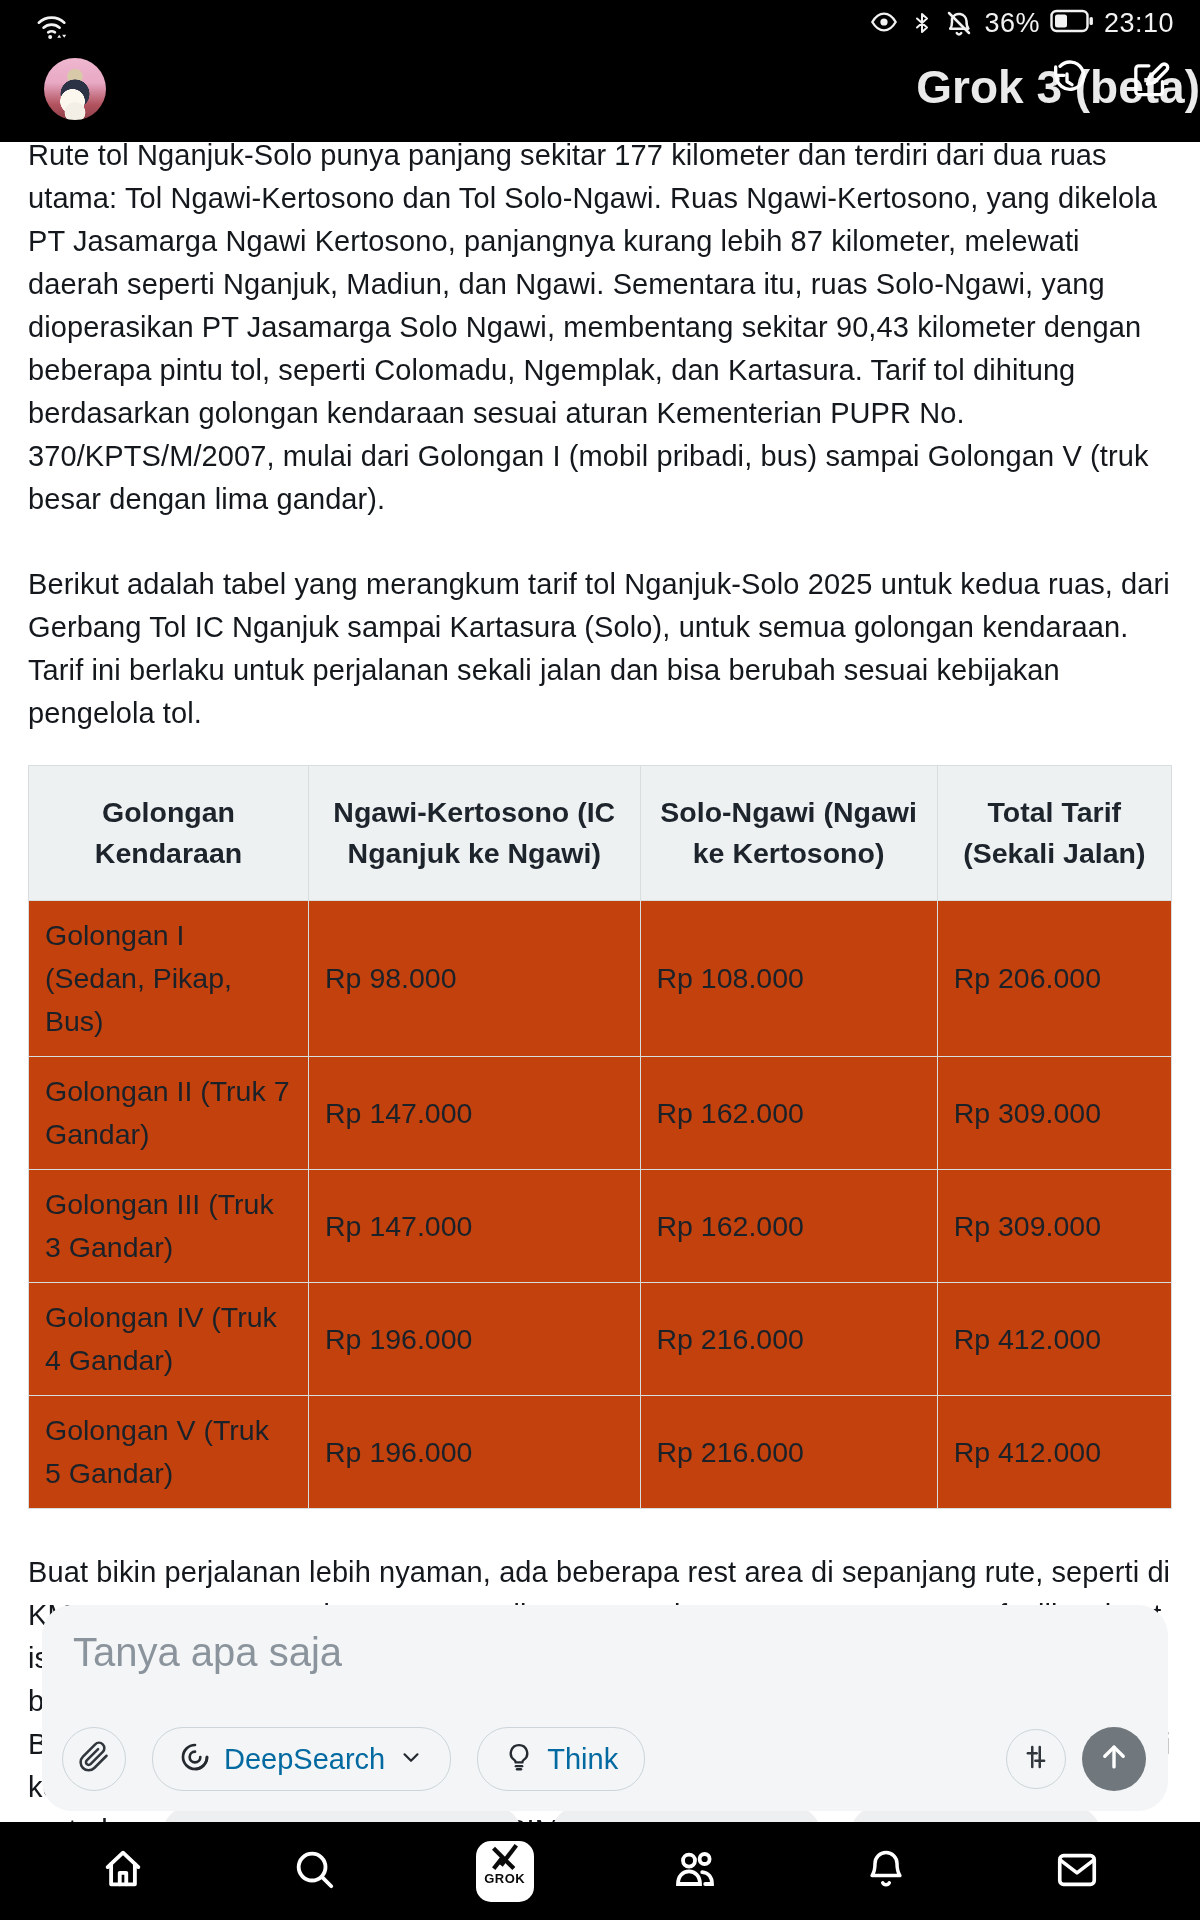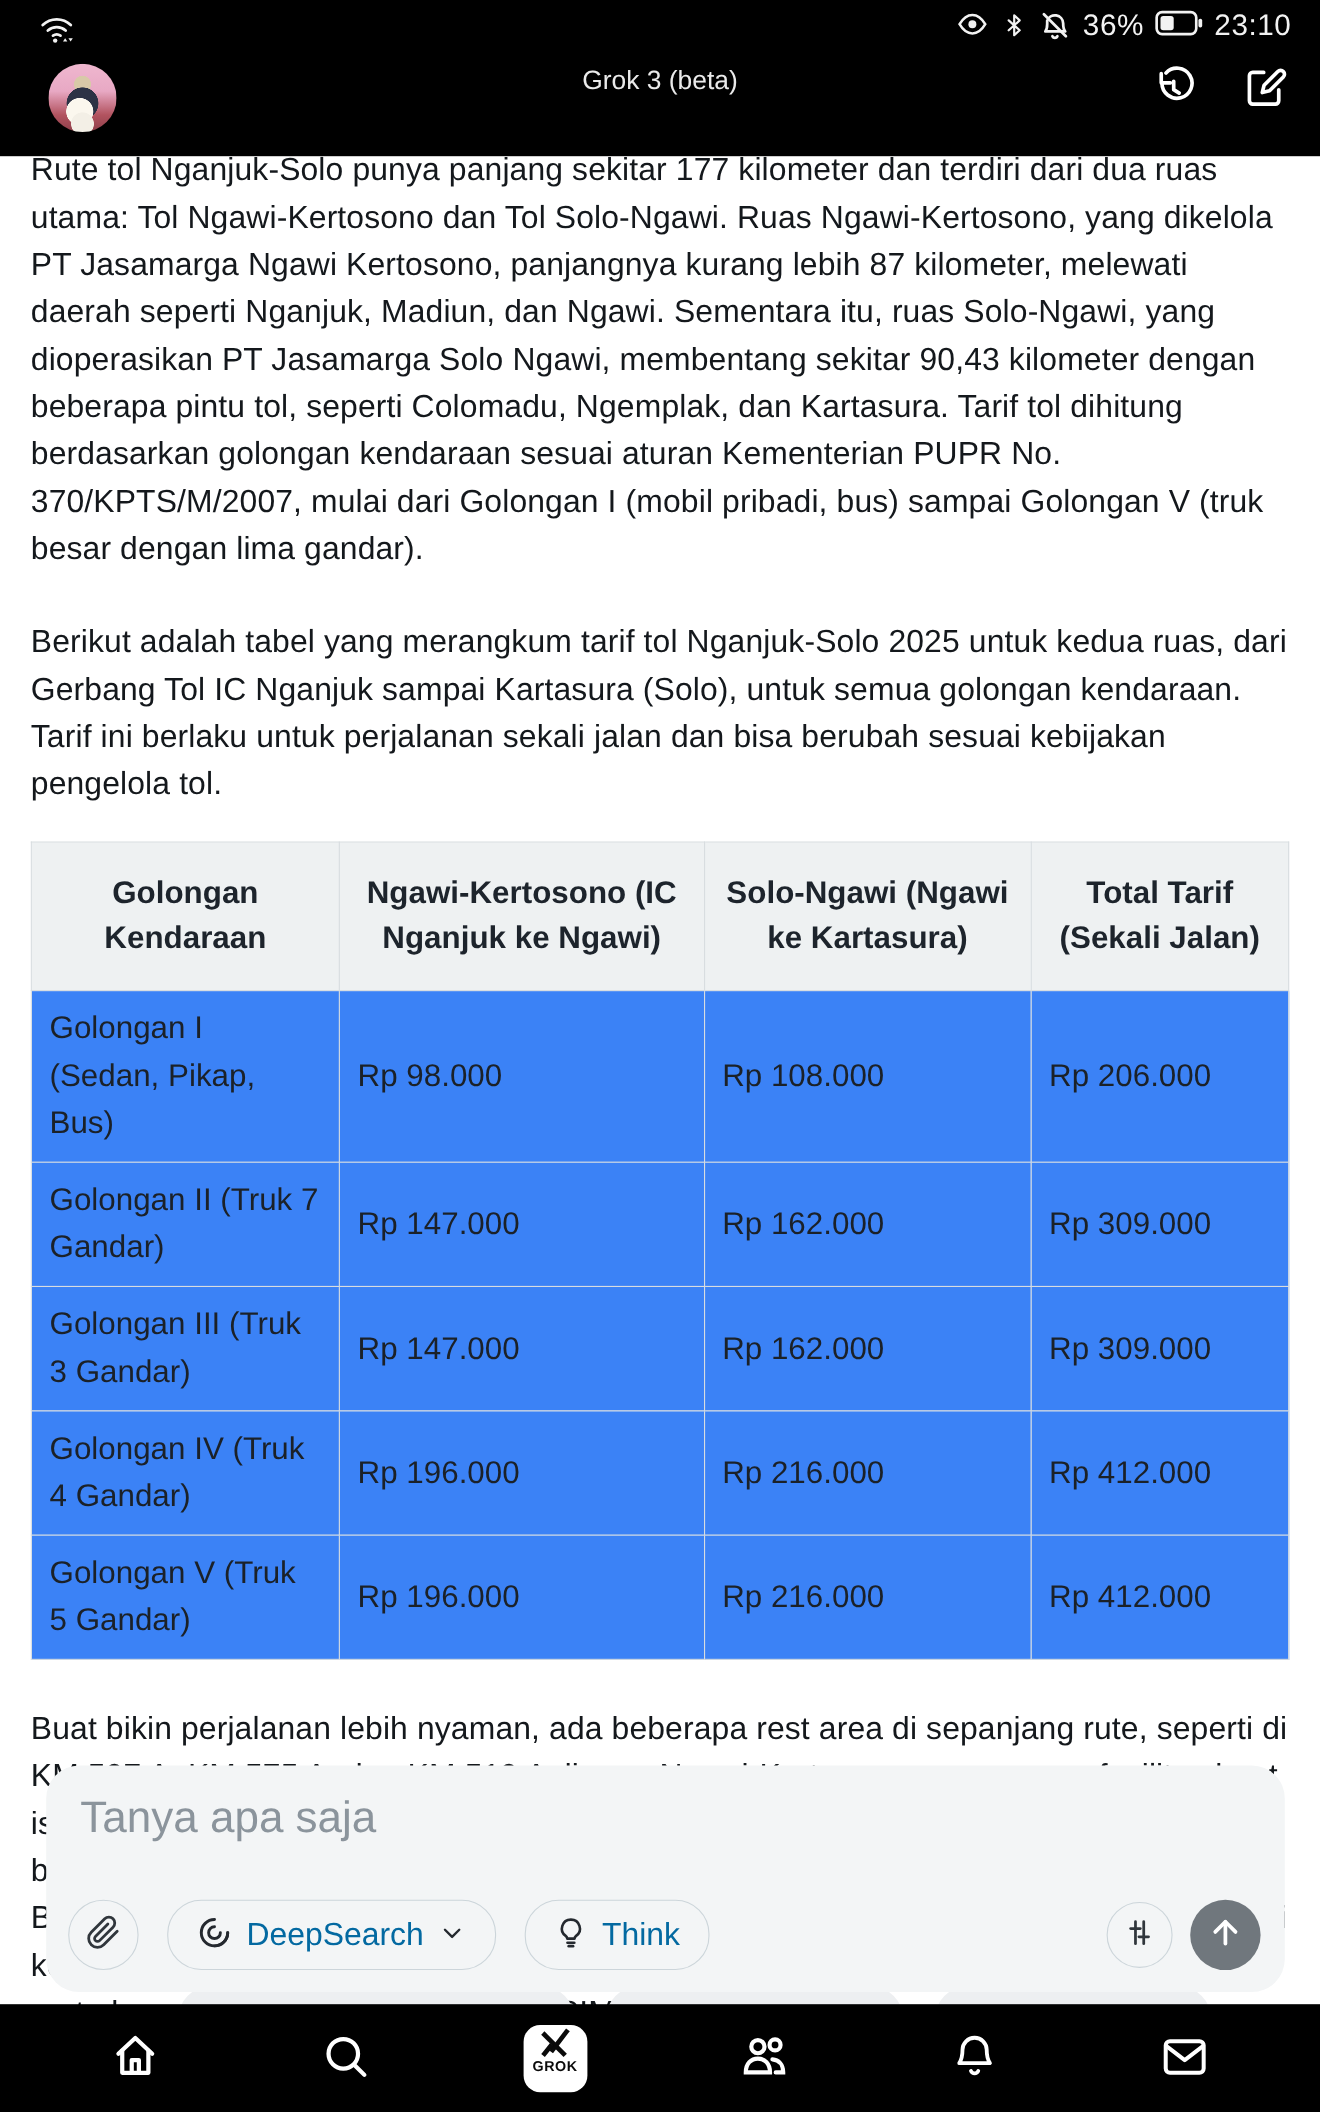--- a/index.html
+++ b/index.html
@@ -14,36 +14,36 @@
   .sb-right svg{display:block;}
   .sb-text{font-weight:400;letter-spacing:.5px;}
   .appbar{position:absolute;top:46px;left:0;right:0;height:92px;}
   .avatar{position:absolute;left:44px;top:12px;width:62px;height:62px;border-radius:50%;
           background:
             radial-gradient(circle at 50% 88%,#f3efe6 0 16%,transparent 17%),
             radial-gradient(circle at 46% 70%,#fbf7ee 0 22%,transparent 23%),
             radial-gradient(circle at 50% 58%,#2c3245 0 30%,transparent 31%),
             radial-gradient(circle at 50% 30%,#d8c9a8 0 14%,transparent 15%),
             linear-gradient(180deg,#efb7cf 0%,#e8a9c4 40%,#b2535f 75%,#8e3f4a 100%);}
-  .app-title{position:absolute;left:0;right:0;top:14px;text-align:center;color:#eaeaea;
-             font-size:24px;font-weight:400;}
+  .app-title{position:absolute;left:0;right:0;top:14px;text-align:right;color:#eaeaea;
+             font-size:46px;font-weight:700;}
   .appbar-actions{position:absolute;right:30px;top:14px;display:flex;gap:44px;align-items:center;color:#fff;}
   .appbar-actions svg{display:block;}
   
   .content{position:absolute;top:0;left:0;right:0;z-index:1;padding:0 28px;}
   .para{font-size:29px;line-height:43px;color:#14181c;letter-spacing:.1px;}
   .p1{margin-top:134px;}
   .p2{margin-top:42px;}
   .p3{margin-top:42px;}
   .p3-last{white-space:nowrap;overflow:hidden;}
   
   table.tariff{width:100%;border-collapse:collapse;margin-top:30px;}
   .tariff th,.tariff td{border:1px solid #d8dde0;font-size:28.5px;color:#1b2128;}
   .tariff th{background:#eef1f2;font-weight:700;text-align:center;padding:26px 10px;line-height:41px;color:#1d242c;}
-  .tariff td{padding:13px 16px;height:86px;vertical-align:middle;line-height:43px;background:#3b82f6;text-align:left;}
+  .tariff td{padding:13px 16px;height:86px;vertical-align:middle;line-height:43px;background:#c2410c;text-align:left;}
   
   .chips{position:relative;margin-top:-46px;display:flex;gap:29px;padding-left:134px;z-index:3;}
   .chip{background:#edeff1;color:#3c4650;font-size:28px;height:58px;line-height:58px;
         padding:0 29px;border-radius:29px;white-space:nowrap;}
   
   .composer{position:absolute;left:42px;top:1605px;width:1126px;height:206px;background:#f3f5f6;
             border-radius:30px;z-index:5;}
   .placeholder{position:absolute;left:31px;top:25px;font-size:40px;color:#8b949c;}
   .composer-row{position:absolute;left:20px;right:22px;bottom:20px;height:64px;display:flex;align-items:center;}
   .round-btn{width:62px;height:62px;border:1.5px solid #ccd5da;border-radius:50%;background:transparent;
@@ -78,21 +78,21 @@
       <colgroup>
           <col style="width:24.5%">
           <col style="width:29%">
           <col style="width:26%">
           <col style="width:20.5%">
         </colgroup>
       <thead>
         <tr>
           <th>Golongan Kendaraan</th>
           <th>Ngawi-Kertosono (IC Nganjuk ke Ngawi)</th>
-          <th>Solo-Ngawi (Ngawi ke Kartasura)</th>
+          <th>Solo-Ngawi (Ngawi ke Kertosono)</th>
           <th>Total Tarif (Sekali Jalan)</th>
         </tr>
       </thead>
       <tbody>
         <tr>
           <td>Golongan I (Sedan, Pikap, Bus)</td>
           <td>Rp 98.000</td>
           <td>Rp 108.000</td>
           <td>Rp 206.000</td>
         </tr>

